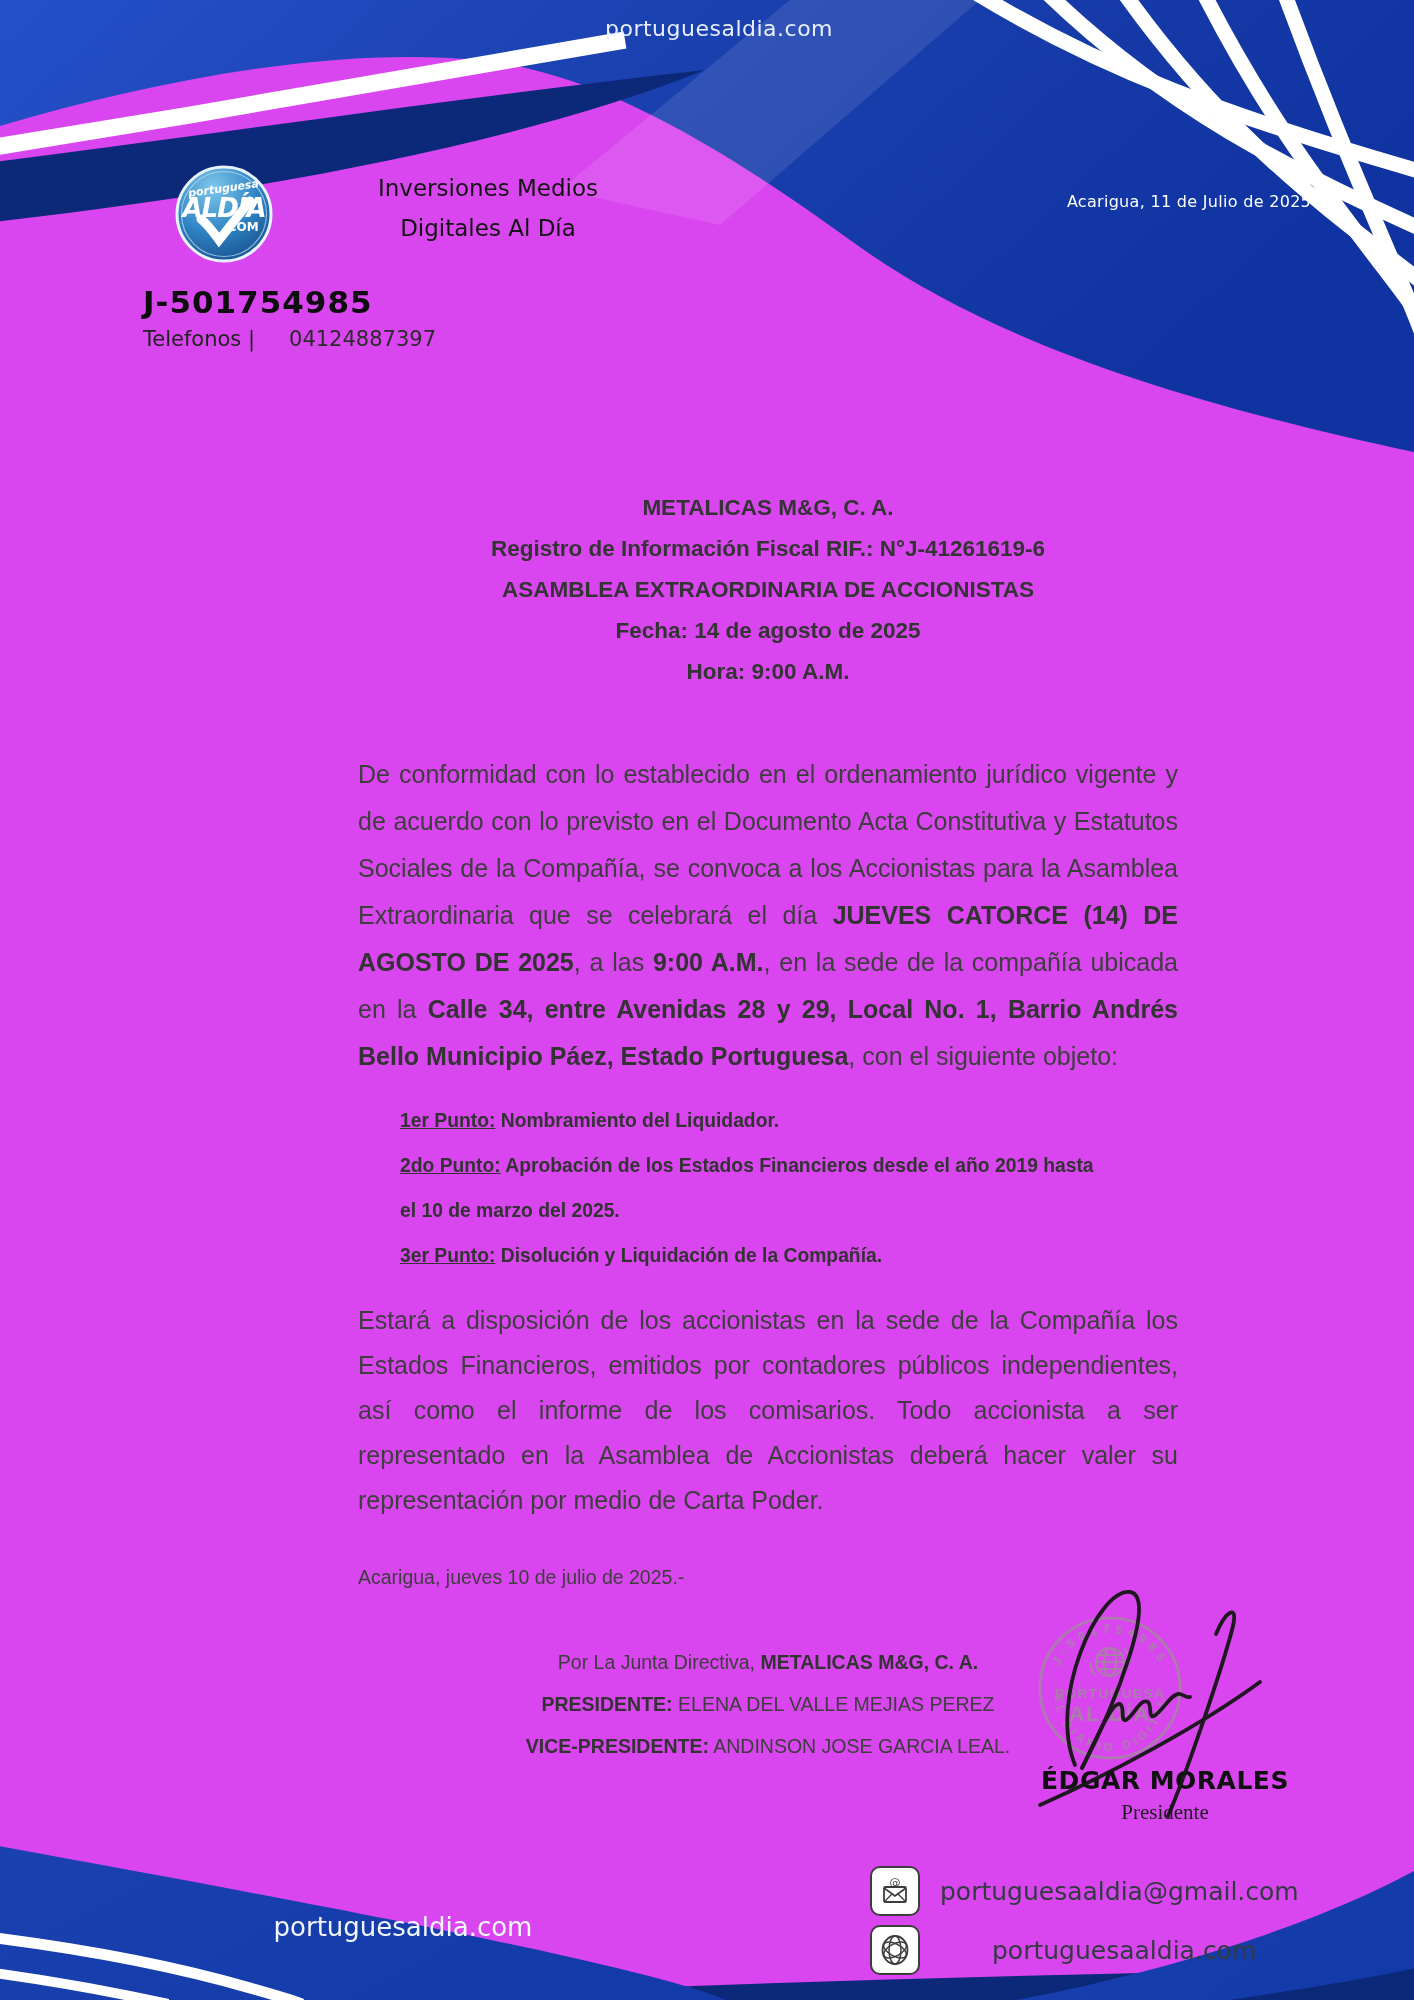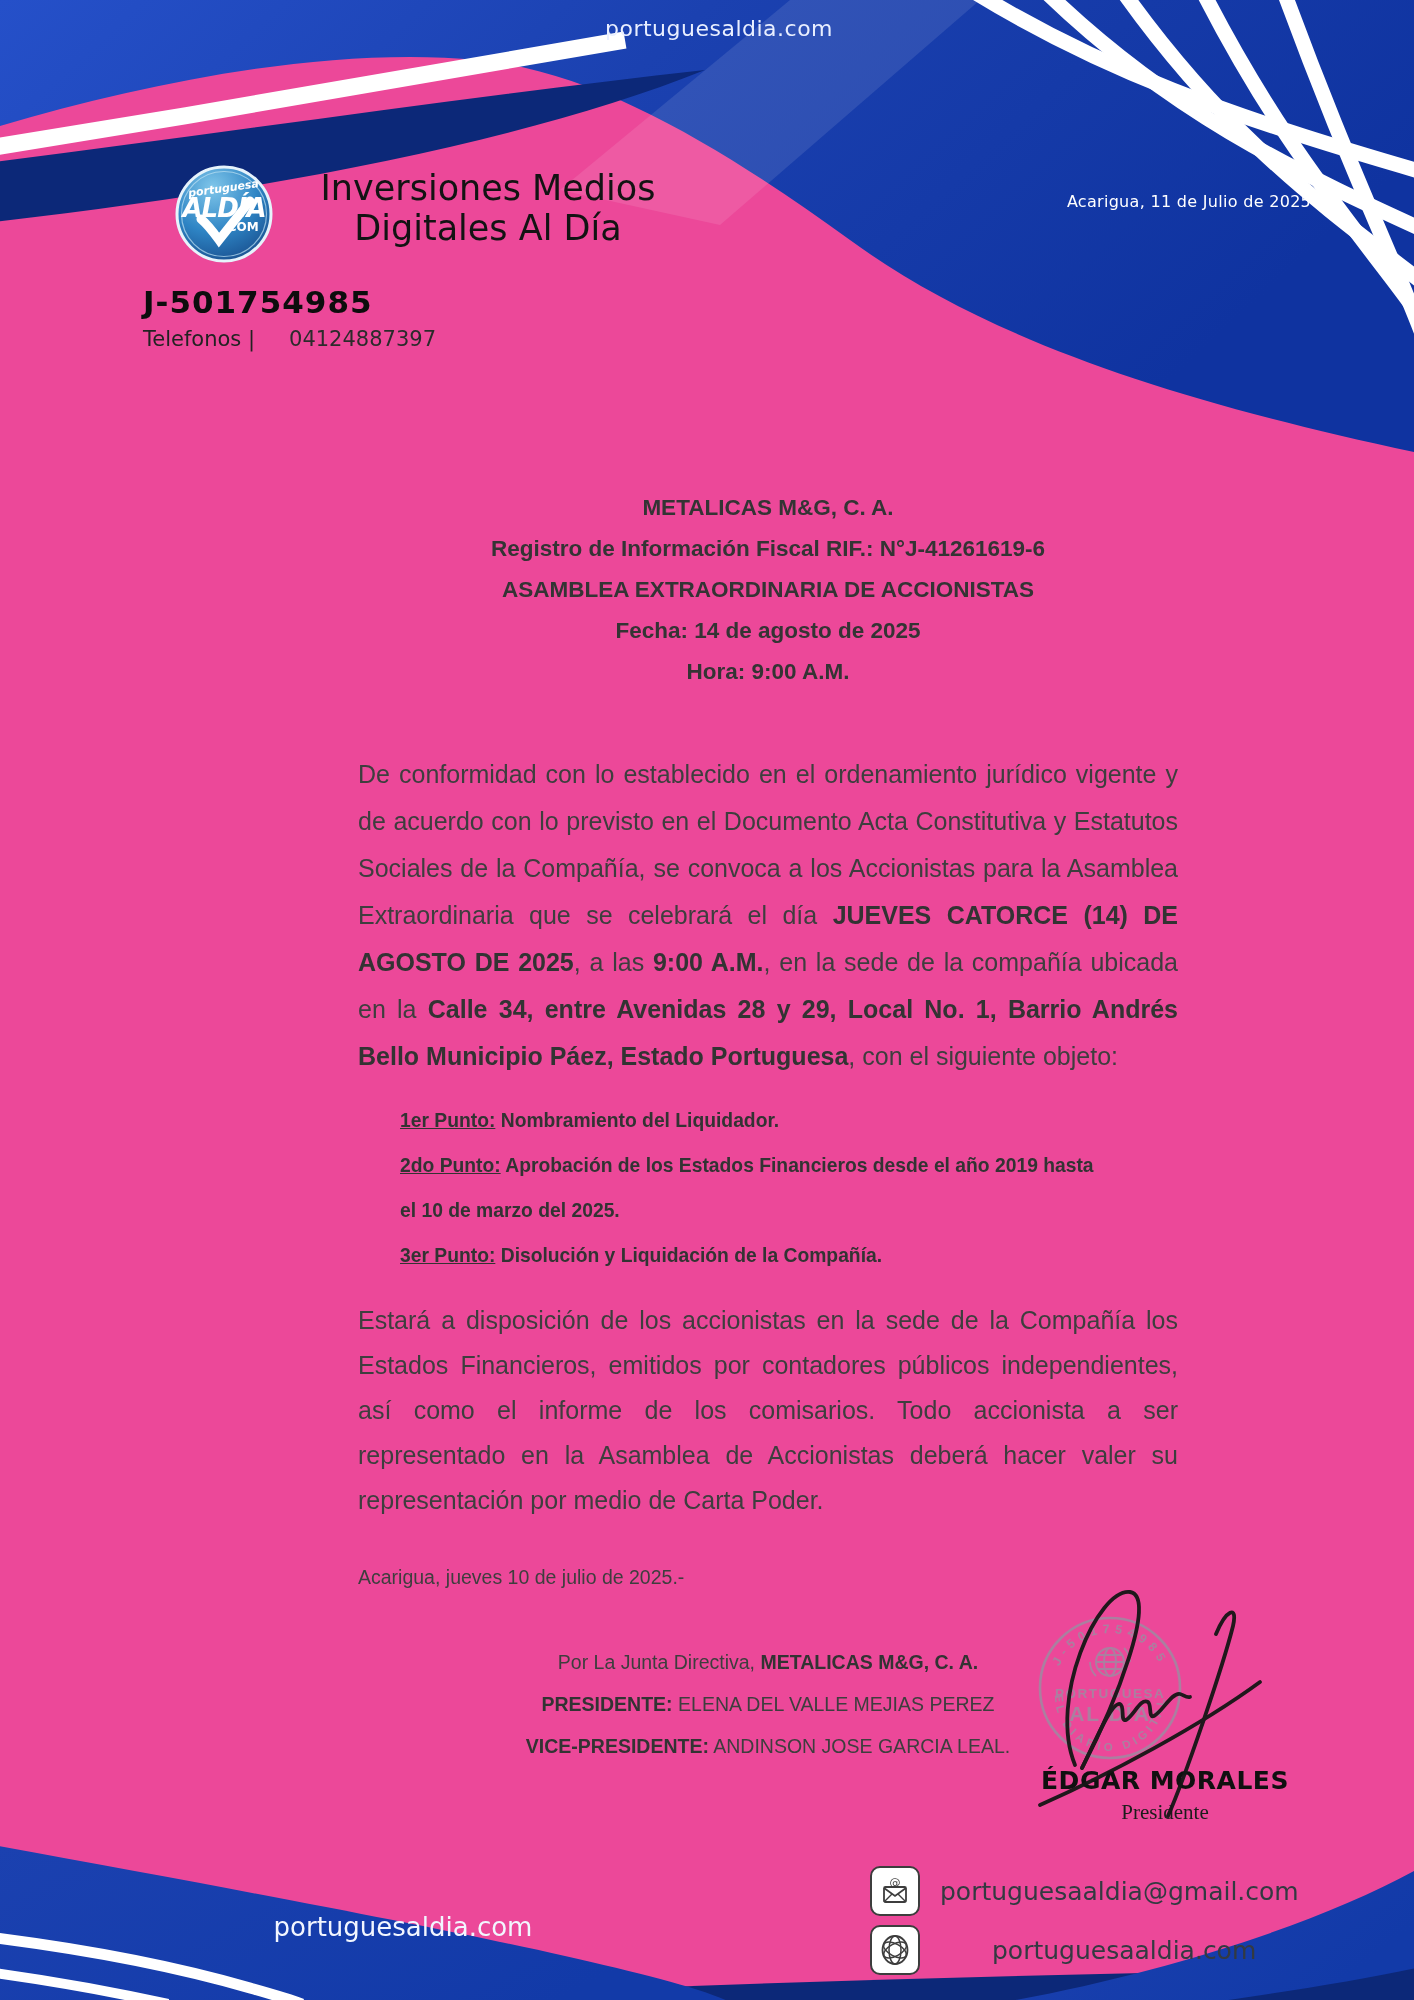--- a/index.html
+++ b/index.html
@@ -1,27 +1,27 @@
 <!DOCTYPE html>
 <html><head>
 <meta charset="utf-8">
 <style>
   html,body{margin:0;padding:0;background:#e9e9e9;}
-  .page{position:relative;width:1414px;height:2000px;background:#ec4899;overflow:hidden;
+  .page{position:relative;width:1414px;height:2000px;background:#d946ef;overflow:hidden;
         font-family:"Liberation Sans",sans-serif;margin:0 auto;}
   .abs{position:absolute;}
   svg{display:block;}
 
   
   .top-url{left:594px;top:16px;width:250px;text-align:center;color:#e9efff;
            font-family:"DejaVu Sans",sans-serif;font-size:22px;letter-spacing:.5px;}
   .hdr-date{left:1000px;top:192px;width:378px;text-align:center;color:#ffffff;
             font-family:"DejaVu Sans",sans-serif;font-size:16px;letter-spacing:.3px;}
   .brand-name{left:308px;top:168px;width:360px;text-align:center;color:#131313;
-              font-family:"DejaVu Sans",sans-serif;font-size:35px;line-height:40px;font-weight:500;}
+              font-family:"DejaVu Sans",sans-serif;font-size:23px;line-height:40px;font-weight:500;}
   .rif{left:143px;top:284px;color:#0d0d0d;font-family:"DejaVu Sans",sans-serif;
        font-size:31px;font-weight:800;letter-spacing:1px;}
   .phones{left:143px;top:327px;color:#222;font-family:"DejaVu Sans",sans-serif;font-size:21px;}
   .phones .num{margin-left:34px;color:#2b2b2b;}
 
   
   .doc{left:358px;top:487px;width:820px;color:#3e3e3e;}
   .title-block{text-align:center;font-weight:bold;font-size:22.5px;line-height:41px;color:#343434;}
   .body-text{font-size:25px;line-height:47px;text-align:justify;margin:0;}
   .b{font-weight:bold;color:#333;}

